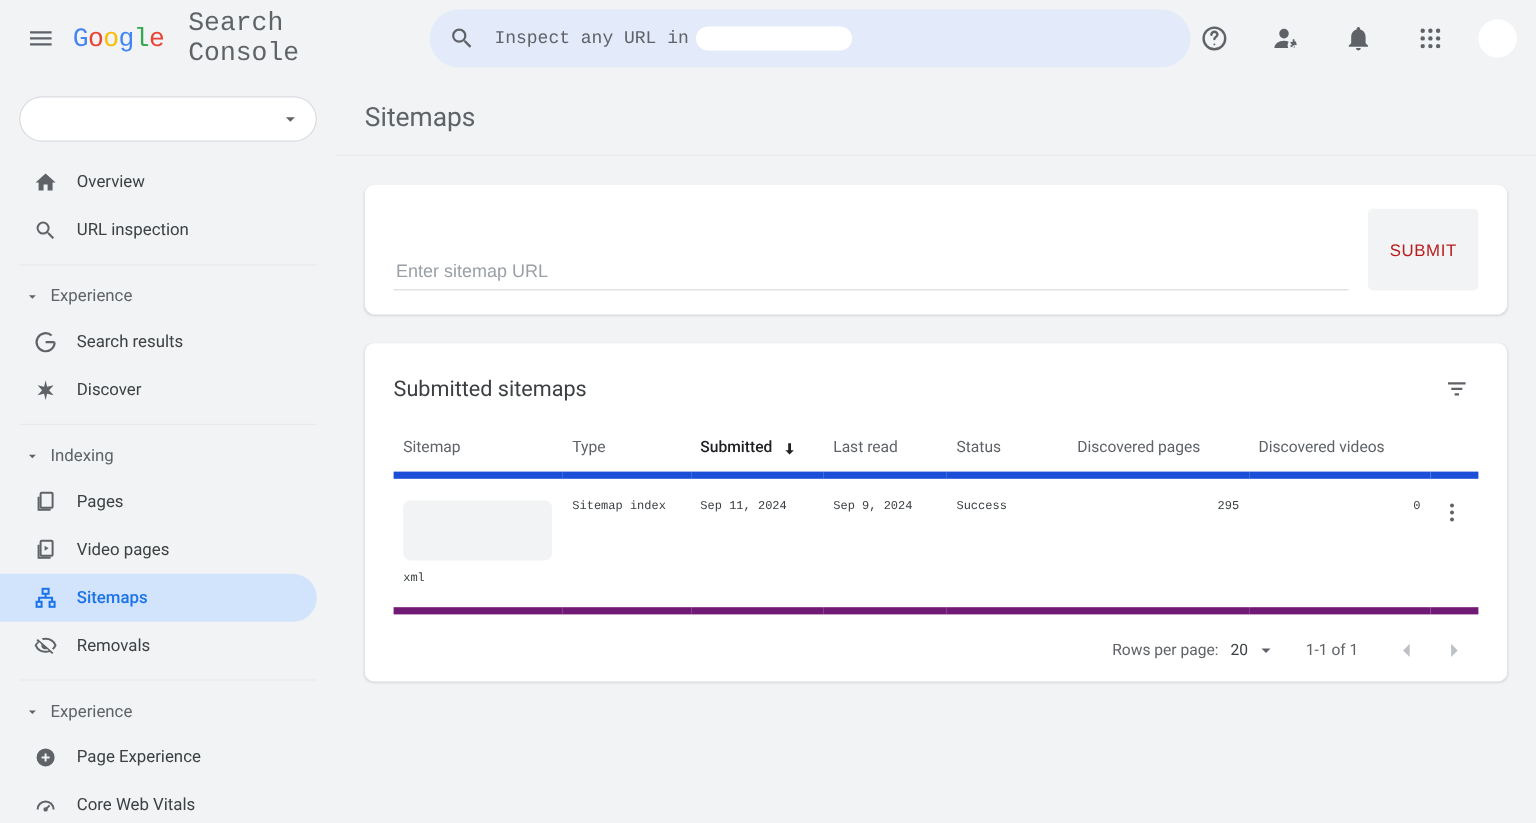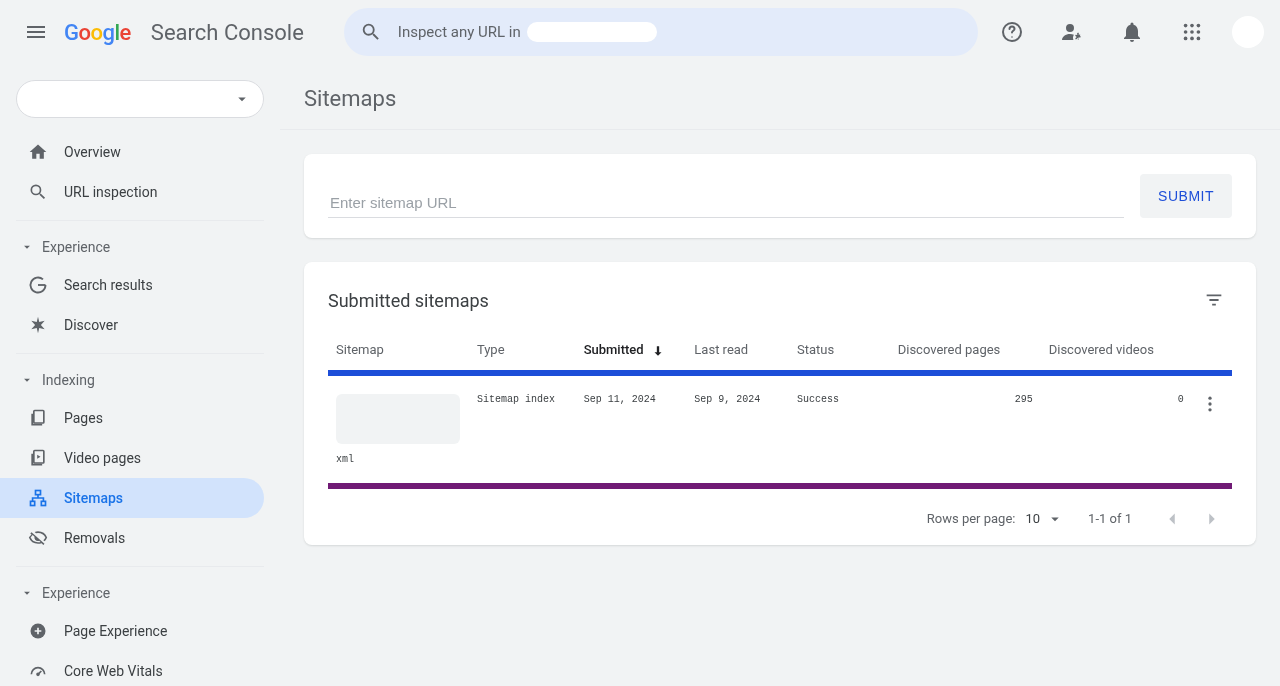--- a/index.html
+++ b/index.html
@@ -10,20 +10,21 @@
       width: 1280px;
       height: 686px;
       overflow: hidden;
     }
     .header {
       height: 64px;
       display: flex;
       align-items: center;
       padding: 16px 16px;
       background: #f1f3f4;
+      font-family: Liberation Mono, monospace;
     }
     .menu-btn {
       width: 40px; height: 40px;
       display: flex; align-items: center; justify-content: center;
       border-radius: 50%; cursor: pointer;
       color: #5f6368;
     }
     .logo {
       margin-left: 8px;
       display: flex;
@@ -131,23 +132,23 @@
       border:none;
       border-bottom:1px solid #dadce0;
       font-size:15px;
       padding: 6px 2px;
       outline:none;
       color:#202124;
     }
     .sitemap-input::placeholder{color:#9aa0a6;}
     .submit-btn {
       background:#f1f3f4;
-      color:#1d4ed8;
+      color:#b91c1c;
       border:none;
-      padding: 14px 18px;
+      padding: 26px 18px;
       border-radius:4px;
       font-size:14px;
       letter-spacing:0.5px;
       cursor:pointer;
     }
     .card-header-row{display:flex;align-items:center;justify-content:space-between;}
     .filter-btn{color:#5f6368;cursor:pointer;width:36px;height:36px;display:flex;align-items:center;justify-content:center;border-radius:50%;}
     table.data { width:100%; border-collapse:collapse; margin-top:12px; table-layout:fixed;}
     table.data th {
       text-align:left;
@@ -430,21 +431,21 @@
                 </svg>
             </td>
           </tr>
         </tbody>
       </table>
 
       <div class="table-footer">
         <div class="rpp">
           <span>Rows per page:</span>
           <span class="rpp-select">
-            <span>10</span>
+            <span>20</span>
             <svg width="18" height="18" viewBox="0 0 24 24" fill="#5f6368">
                 <path d="M7 10l5 5 5-5z"></path>
               </svg>
           </span>
         </div>
         <span>1-1 of 1</span>
         <div class="pager">
           <div class="pager-btn">
             <svg width="22" height="22" viewBox="0 0 24 24" fill="#bdc1c6">
                 <path d="M15 6l-6 6 6 6z"></path>

